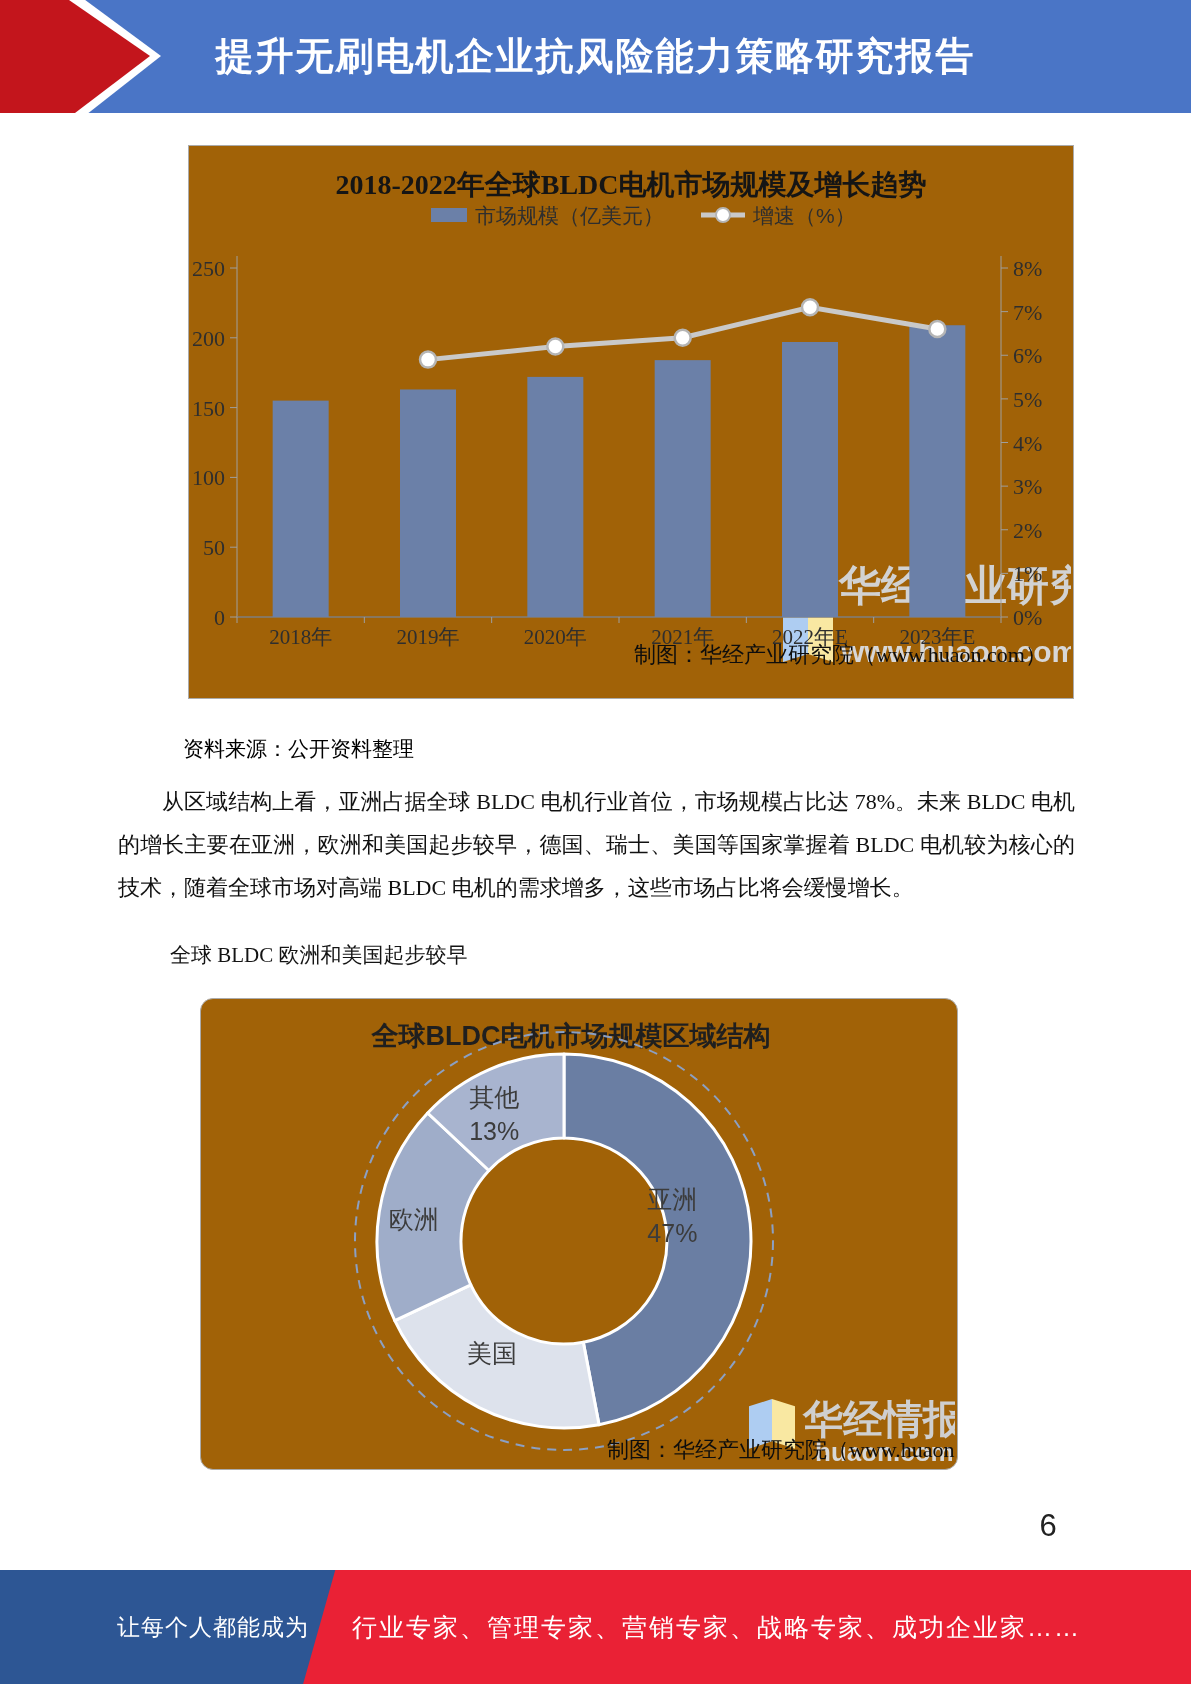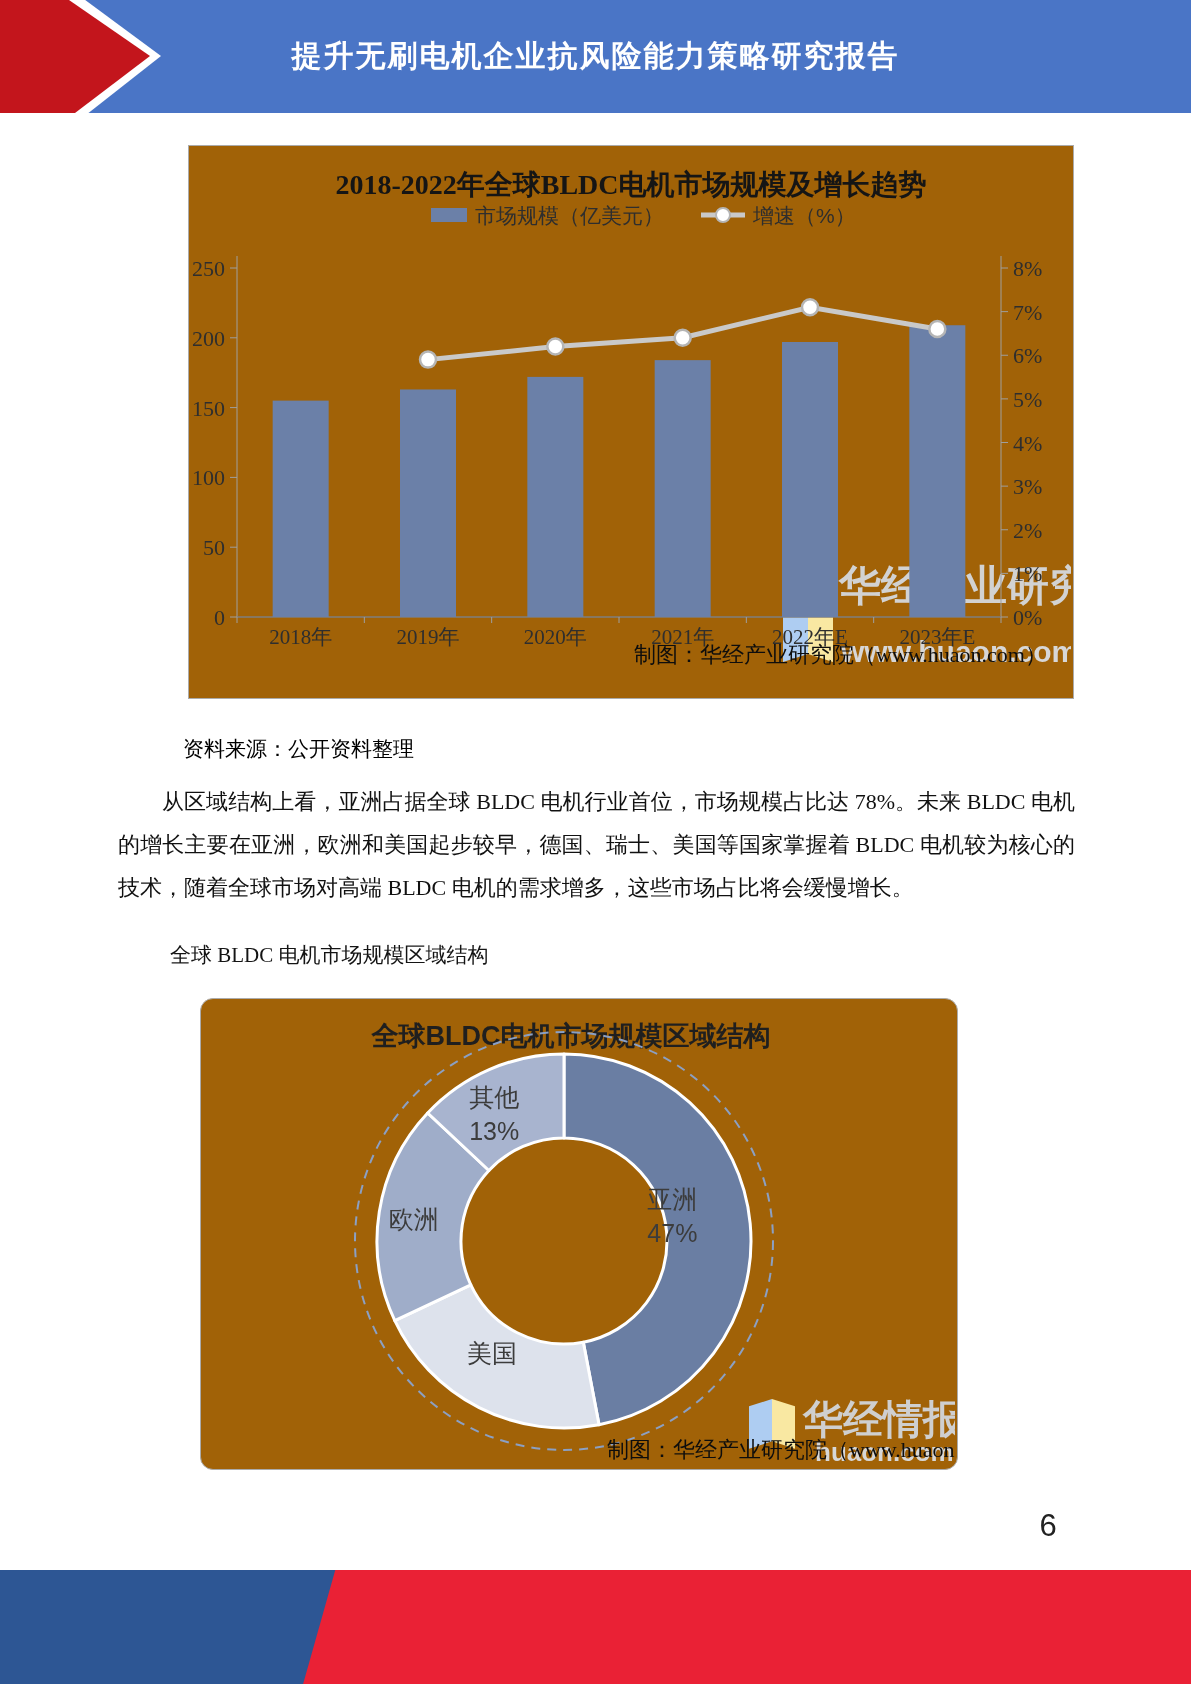--- a/index.html
+++ b/index.html
@@ -5,21 +5,21 @@
   html,body{margin:0;padding:0;}
   body{
     width:1191px;height:1684px;position:relative;background:#ffffff;
     font-family:"Liberation Sans",sans-serif;overflow:hidden;
   }
   .abs{position:absolute;}
   
   .header{left:0;top:0;width:1191px;height:113px;background:#4a75c6;}
   .header-title{
     left:0;top:0;right:0;height:113px;display:flex;align-items:center;justify-content:center;
-    color:#ffffff;font-weight:700;font-size:30px;letter-spacing:2px;
+    color:#ffffff;font-weight:700;font-size:38px;letter-spacing:2px;
     font-family:"Liberation Sans",sans-serif;
   }
   .arrow-svg{left:0;top:0;}
   
   .figure{background:#a16207;border:1px solid #ababab;}
   .fig1{left:188px;top:145px;width:884px;height:552px;}
   .fig2{left:200px;top:998px;width:756px;height:470px;border-radius:13px;}
   
   .source-note{left:183px;top:727px;font:21px "Liberation Serif",serif;color:#000000;margin-top:8px;}
   .body-par{
@@ -140,21 +140,21 @@
       <text x="621" y="498" text-anchor="middle" class="c-cat">2022年E</text>
       <text x="748.3333333333333" y="498" text-anchor="middle" class="c-cat">2023年E</text>
       <text x="858" y="516" text-anchor="end" class="c-credit">制图：华经产业研究院（www.huaon.com）</text>
     </svg>
 </div>
 
 <div class="abs source-note">资料来源：公开资料整理</div>
 
 <div class="abs body-par">从区域结构上看，亚洲占据全球 BLDC 电机行业首位，市场规模占比达 78%。未来 BLDC 电机的增长主要在亚洲，欧洲和美国起步较早，德国、瑞士、美国等国家掌握着 BLDC 电机较为核心的技术，随着全球市场对高端 BLDC 电机的需求增多，这些市场占比将会缓慢增长。</div>
 
-<div class="abs fig2-caption">全球 BLDC 电机市场规模区域结构</div>
+<div class="abs fig2-caption">全球 BLDC 欧洲和美国起步较早</div>
 
 <div class="abs figure fig2">
   <svg id="chart2" width="754" height="468" viewBox="0 0 754 468">
       <text x="370" y="46" text-anchor="middle" class="d-title">全球BLDC电机市场规模区域结构</text>
       <circle cx="363" cy="242" r="209" fill="none" stroke="#8ba0c4" stroke-width="2" stroke-dasharray="9 7"></circle>
       <path d="M363 55A187 187 0 0 1 398.0403058275304 425.68771588626475L382.3002754023296 343.17558682505495A103 103 0 0 0 363 139Z" fill="#6a7ea3" stroke="#ffffff" stroke-width="3" stroke-linejoin="round"></path>
       <text x="471.3653609382404" y="208.54251119545248" text-anchor="middle" class="d-label">亚洲</text>
       <text x="471.3653609382404" y="242.54251119545248" text-anchor="middle" class="d-label">47%</text>
       <path d="M398.0403058275304 425.68771588626475A187 187 0 0 1 193.79734118885438 321.62072752266863L269.802813596 285.8552670312025A103 103 0 0 0 382.3002754023296 343.17558682505495Z" fill="#dde2ec" stroke="#ffffff" stroke-width="3" stroke-linejoin="round"></path>
       <text x="291.0793585372449" y="363.41393295893664" text-anchor="middle" class="d-label">美国</text>
@@ -170,13 +170,15 @@
       <text x="602" y="434" class="d-wm">华经情报网</text>
       <text x="614" y="462" class="d-wm2">huaon.com</text>
       <text x="406" y="458" class="c-credit">制图：华经产业研究院（www.huaon.com）</text>
     </svg>
 </div>
 
 <div class="abs page-number">6</div>
 
 <div class="abs footer">
   <div class="footer-red"></div>
+  <div class="footer-left">让每个人都能成为</div>
+  <div class="footer-right">行业专家、管理专家、营销专家、战略专家、成功企业家……</div>
 </div>
 
 </body></html>

